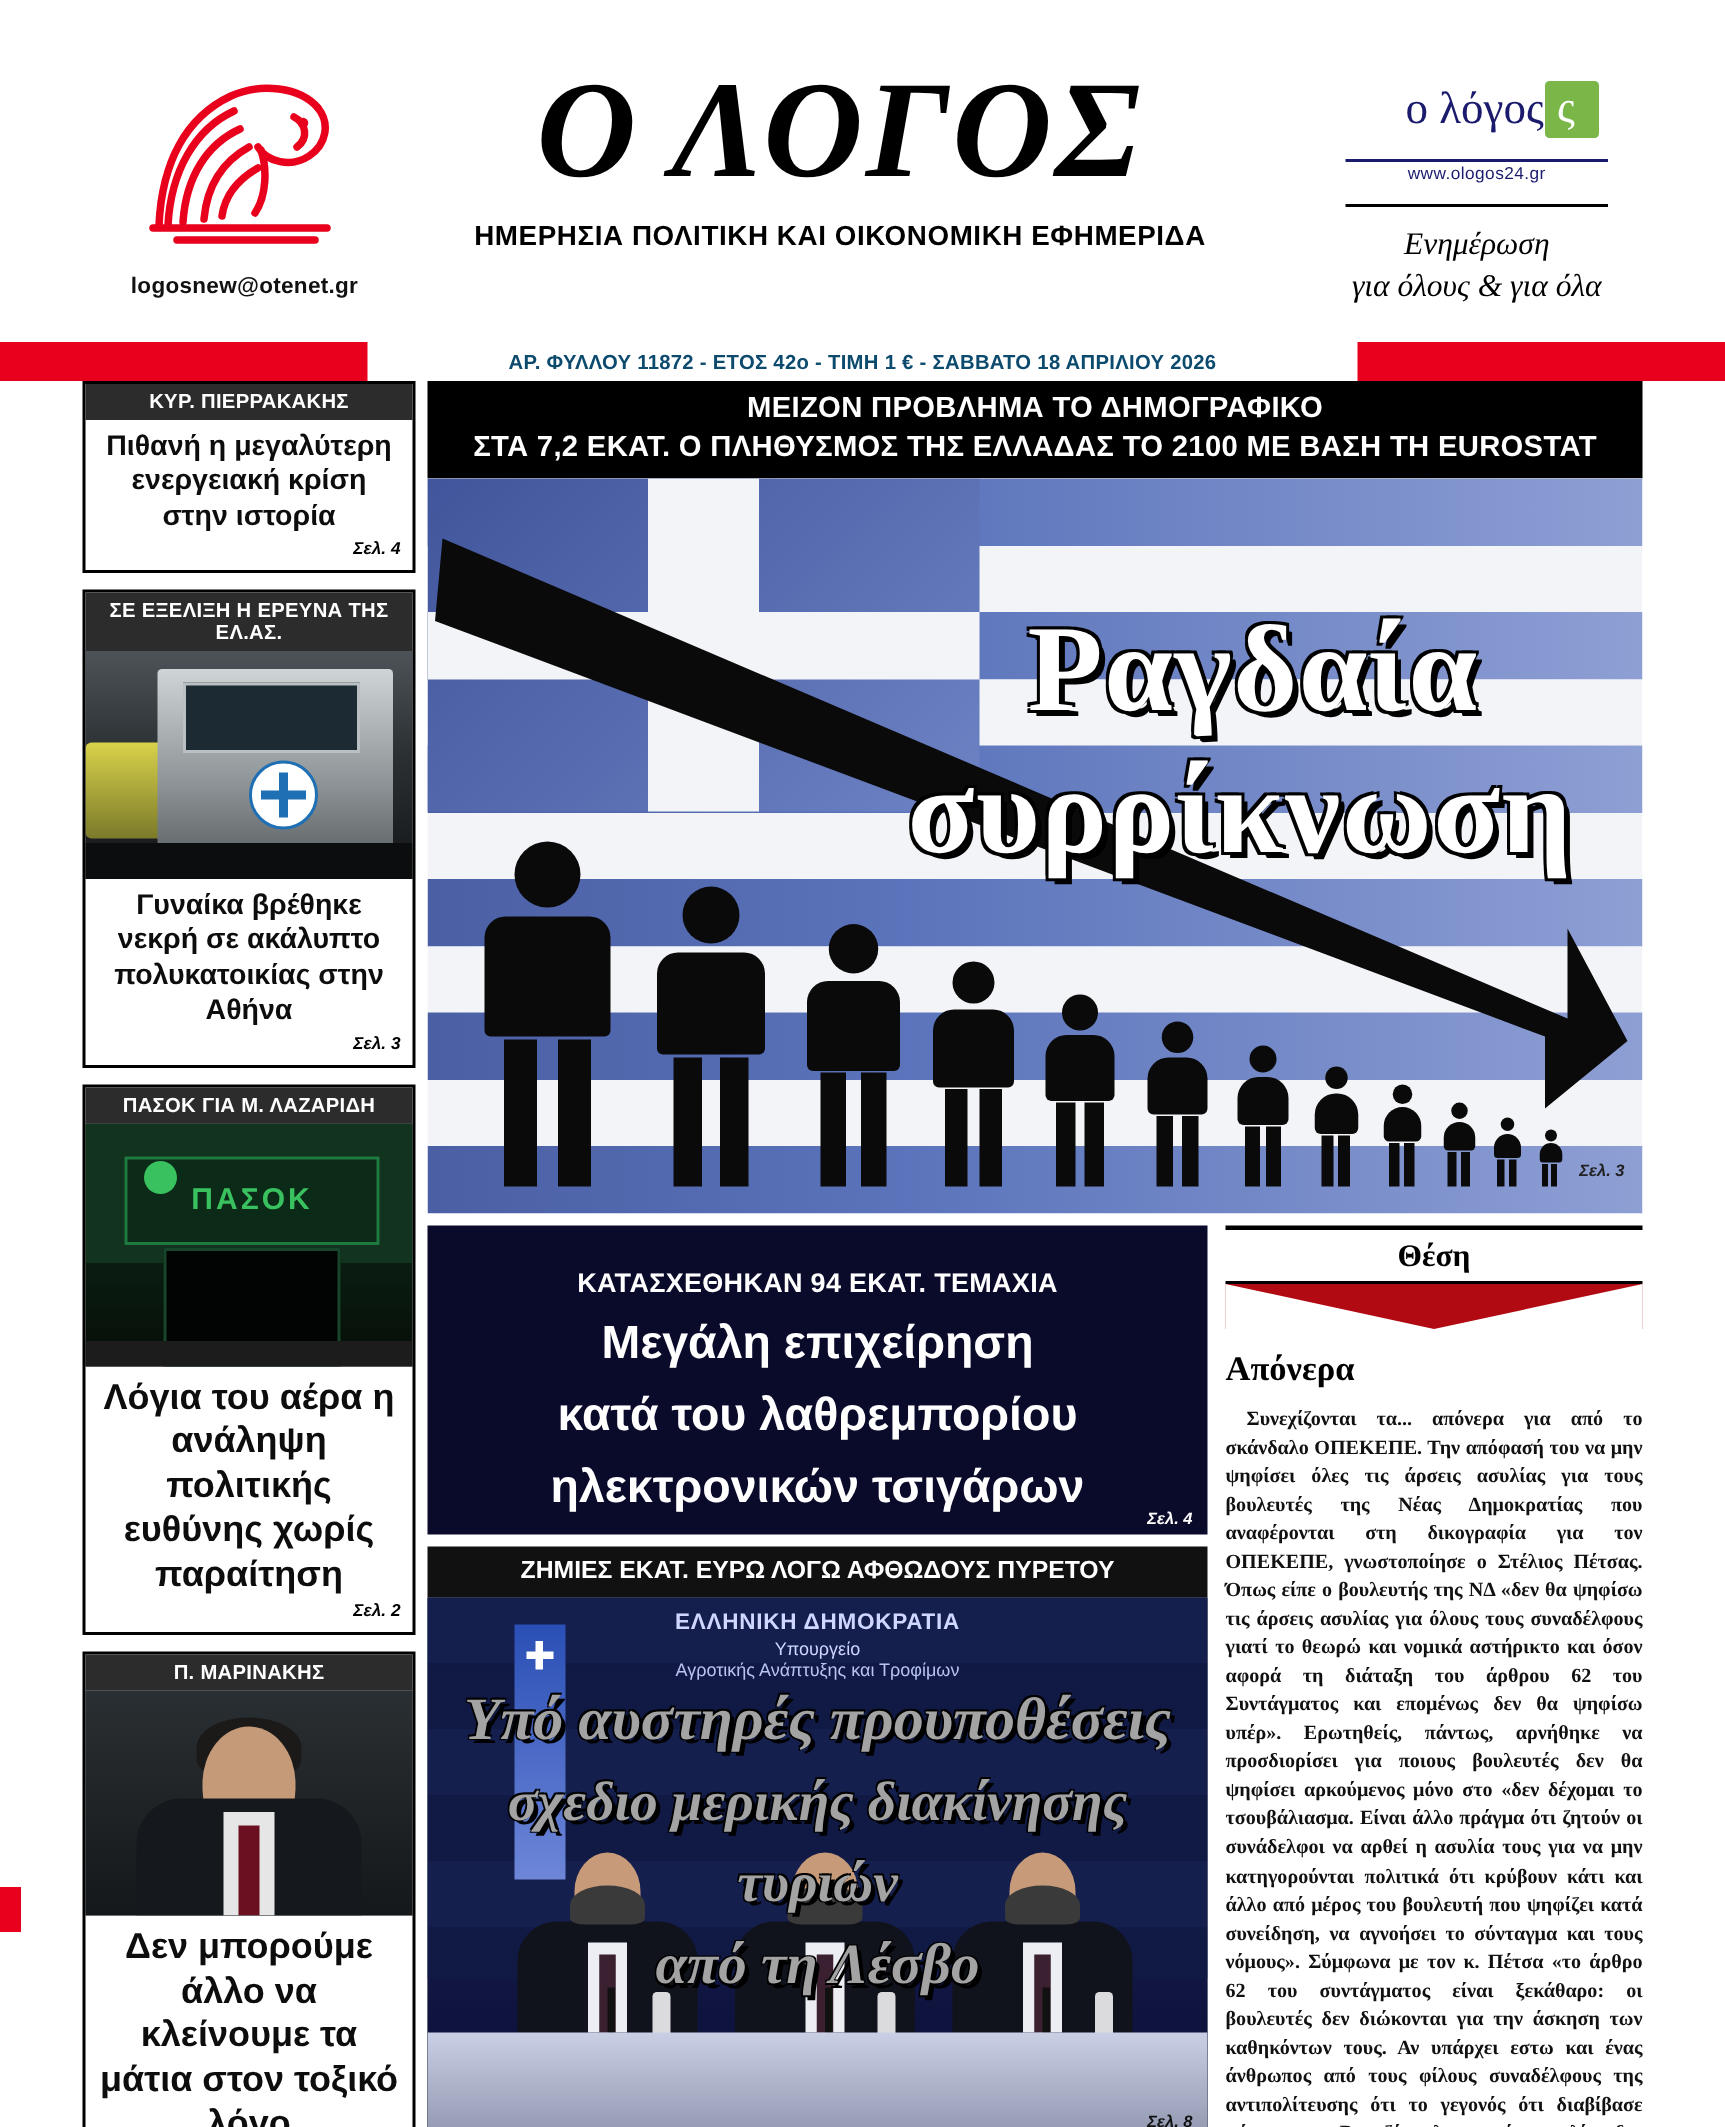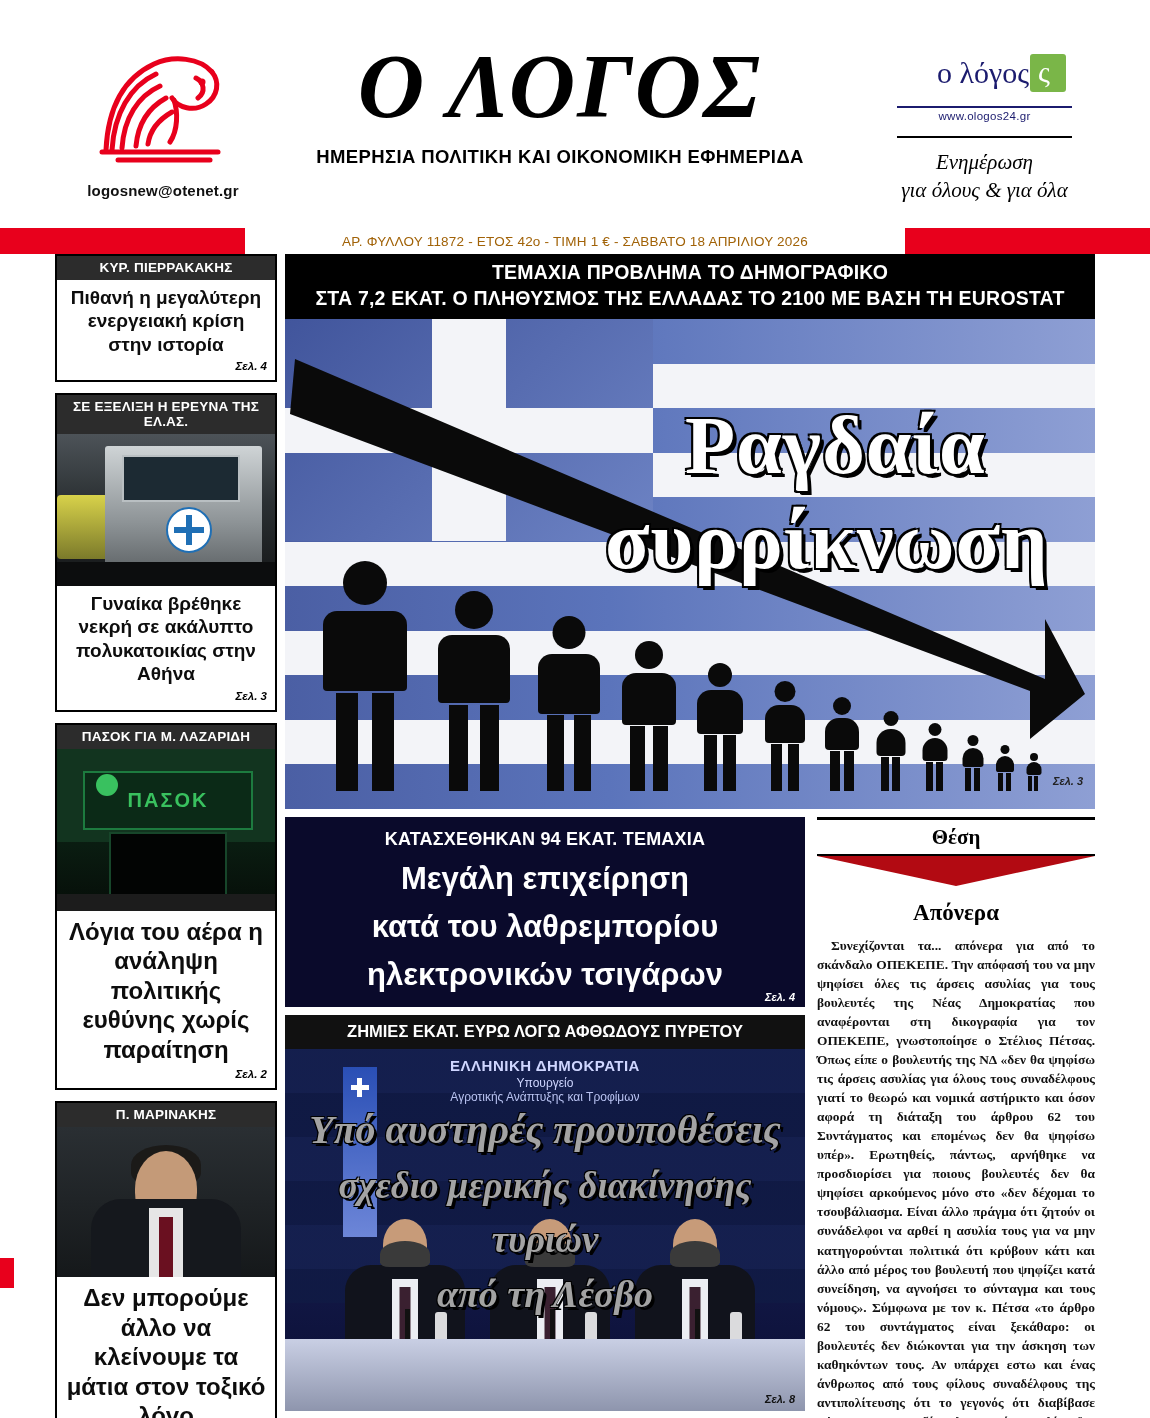--- a/index.html
+++ b/index.html
@@ -18,21 +18,21 @@
   .brand-logo{position:relative;height:52px;background:#fff;margin-left:36px;}
   .brand-logo .bl-text{font-family:"Liberation Serif",serif;font-size:30px;color:#1b1b6e;font-weight:normal;position:absolute;left:4px;top:4px;}
   .brand-logo .bl-sq{position:absolute;right:6px;top:2px;width:36px;height:38px;background:#7ab648;border-radius:3px;}
   .brand-logo .bl-sq span{color:#fff;font-family:"Liberation Serif",serif;font-size:30px;position:absolute;left:8px;top:1px;}
   .brand-url{text-align:center;font-size:11.5px;color:#1b1b6e;letter-spacing:.3px;border-top:2px solid #1b1b6e;padding-top:2px;margin-top:2px;}
   .brand-tag{margin-top:14px;border-top:2px solid #000;padding-top:10px;text-align:center;font-family:"Liberation Serif",serif;font-style:italic;font-size:21px;line-height:1.35;color:#000;}
 
   
   .redbar{position:absolute;left:0;top:228px;width:1150px;height:26px;background:#e8001c;}
   .redbar .rb-inner{position:absolute;left:245px;top:0;width:660px;height:26px;background:#fff;display:flex;align-items:center;justify-content:center;}
-  .redbar .rb-inner span{font-size:13.5px;font-weight:normal;letter-spacing:.2px;color:#a16207;}
+  .redbar .rb-inner span{font-size:13.5px;font-weight:bold;letter-spacing:.2px;color:#0c4a6e;}
 
   
   .body-wrap{position:absolute;left:0;top:254px;width:1150px;height:1164px;}
   .col-left{position:absolute;left:55px;top:0;width:222px;}
   .col-main{position:absolute;left:285px;top:0;width:810px;}
 
   
   .lbox{border:2px solid #000;margin-bottom:11px;background:#fff;}
   .lbox-head{background:#2c2c2c;color:#fff;text-align:center;font-size:13.5px;font-weight:bold;padding:4px 2px 5px;letter-spacing:.2px;}
   .lbox-body{padding:6px 8px 8px;}
@@ -92,21 +92,21 @@
   .fig{position:absolute;bottom:0;}
   .fig .h{position:absolute;left:50%;transform:translateX(-50%);border-radius:50%;background:#0a0a0a;}
   .fig .b{position:absolute;left:50%;transform:translateX(-50%);background:#0a0a0a;border-radius:14px 14px 4px 4px;}
   .fig .lg{position:absolute;background:#0a0a0a;}
 
   
   .lower{position:relative;margin-top:8px;display:flex;gap:12px;}
   .lower-left{width:520px;}
   .lower-right{width:278px;}
 
-  .blackbox{background:#0a0a2b;color:#fff;text-align:center;padding:12px 10px 14px;position:relative;}
+  .blackbox{background:#0a0a2b;color:#fff;text-align:center;padding:28px 10px 14px;position:relative;}
   .blackbox .kicker{font-size:18px;font-weight:bold;letter-spacing:.2px;}
   .blackbox .big{font-size:31px;font-weight:bold;line-height:1.22;margin-top:10px;}
   .blackbox .ref{position:absolute;right:10px;bottom:4px;font-size:11px;font-style:italic;font-weight:bold;}
 
   .subbar{background:#111;color:#fff;text-align:center;font-size:16.5px;font-weight:bold;padding:7px 4px 8px;margin-top:8px;}
 
   .photobox{position:relative;width:100%;height:362px;overflow:hidden;background:#0a0f2a;margin-top:0;}
   .pb-bg{position:absolute;inset:0;background:linear-gradient(180deg,#0c1440 0%,#141a4a 55%,#0a0e33 100%);}
   .pb-panel{position:absolute;left:0;top:0;width:100%;height:70%;background:repeating-linear-gradient(180deg,#15204f 0px,#15204f 44px,#101a44 44px,#101a44 88px);opacity:.9;}
   .pb-emblem{position:absolute;left:50%;top:8px;transform:translateX(-50%);text-align:center;color:#cfd6ff;}
@@ -129,21 +129,21 @@
   .pb-title .t{font-family:"Liberation Serif",serif;font-weight:bold;color:#a3a3a3;text-shadow:3px 3px 0 #000,-1px -1px 0 #000,1px -1px 0 #000,-1px 1px 0 #000;font-size:40px;line-height:1.45;font-style:italic;}
   .pb-title .t2{font-size:37px;}
   .pb-title .t3{font-size:38px;}
   .pb-ref{position:absolute;right:10px;bottom:6px;font-size:11px;font-style:italic;font-weight:bold;color:#111;}
 
   
   .opin-head{border-top:3px solid #000;border-bottom:2px solid #000;position:relative;height:34px;}
   .opin-head .label{position:absolute;left:0;top:0;width:100%;text-align:center;font-family:"Liberation Serif",serif;font-size:21px;font-weight:bold;line-height:34px;}
   .opin-tri{width:100%;height:30px;position:relative;overflow:hidden;}
   .opin-tri .tri{position:absolute;left:50%;top:0;transform:translateX(-50%);width:0;height:0;border-left:139px solid #fff;border-right:139px solid #fff;border-top:30px solid #b20a12;}
-  .opin-title{text-align:center;font-family:"Liberation Serif",serif;font-size:23px;font-weight:bold;margin-top:14px;margin-bottom:10px;}
+  .opin-title{text-align:left;font-family:"Liberation Serif",serif;font-size:23px;font-weight:bold;margin-top:14px;margin-bottom:10px;}
   .opin-body{font-family:"Liberation Serif",serif;font-size:13.4px;line-height:1.42;text-align:justify;font-weight:bold;color:#111;}
   .opin-body p{margin:0 0 6px;text-indent:14px;}
 
   .edge-mark{position:absolute;left:0;top:1258px;width:14px;height:30px;background:#e8001c;}
 </style>
 </head>
 <body>
 
 <div class="page">
 
@@ -256,21 +256,21 @@
           <div class="lbox-text small">Δεν μπορούμε άλλο να κλείνουμε τα μάτια στον τοξικό λόγο</div>
           <div class="lbox-ref">Σελ. 2</div>
         </div>
       </div>
 
     </div>
 
     <div class="col-main">
 
       <div class="main-banner">
-        <div class="l1">ΤΕΜΑΧΙΑ ΠΡΟΒΛΗΜΑ ΤΟ ΔΗΜΟΓΡΑΦΙΚΟ</div>
+        <div class="l1">ΜΕΙΖΟΝ ΠΡΟΒΛΗΜΑ ΤΟ ΔΗΜΟΓΡΑΦΙΚΟ</div>
         <div class="l2">ΣΤΑ 7,2 ΕΚΑΤ. Ο ΠΛΗΘΥΣΜΟΣ ΤΗΣ ΕΛΛΑΔΑΣ ΤΟ 2100 ΜΕ ΒΑΣΗ ΤΗ EUROSTAT</div>
       </div>
 
       <div class="hero">
         <div class="flag">
           <div class="stripe blue" style="top:0"></div>
           <div class="stripe white" style="top:9.09%"></div>
           <div class="stripe blue" style="top:18.18%"></div>
           <div class="stripe white" style="top:27.27%"></div>
           <div class="stripe blue" style="top:36.36%"></div>

